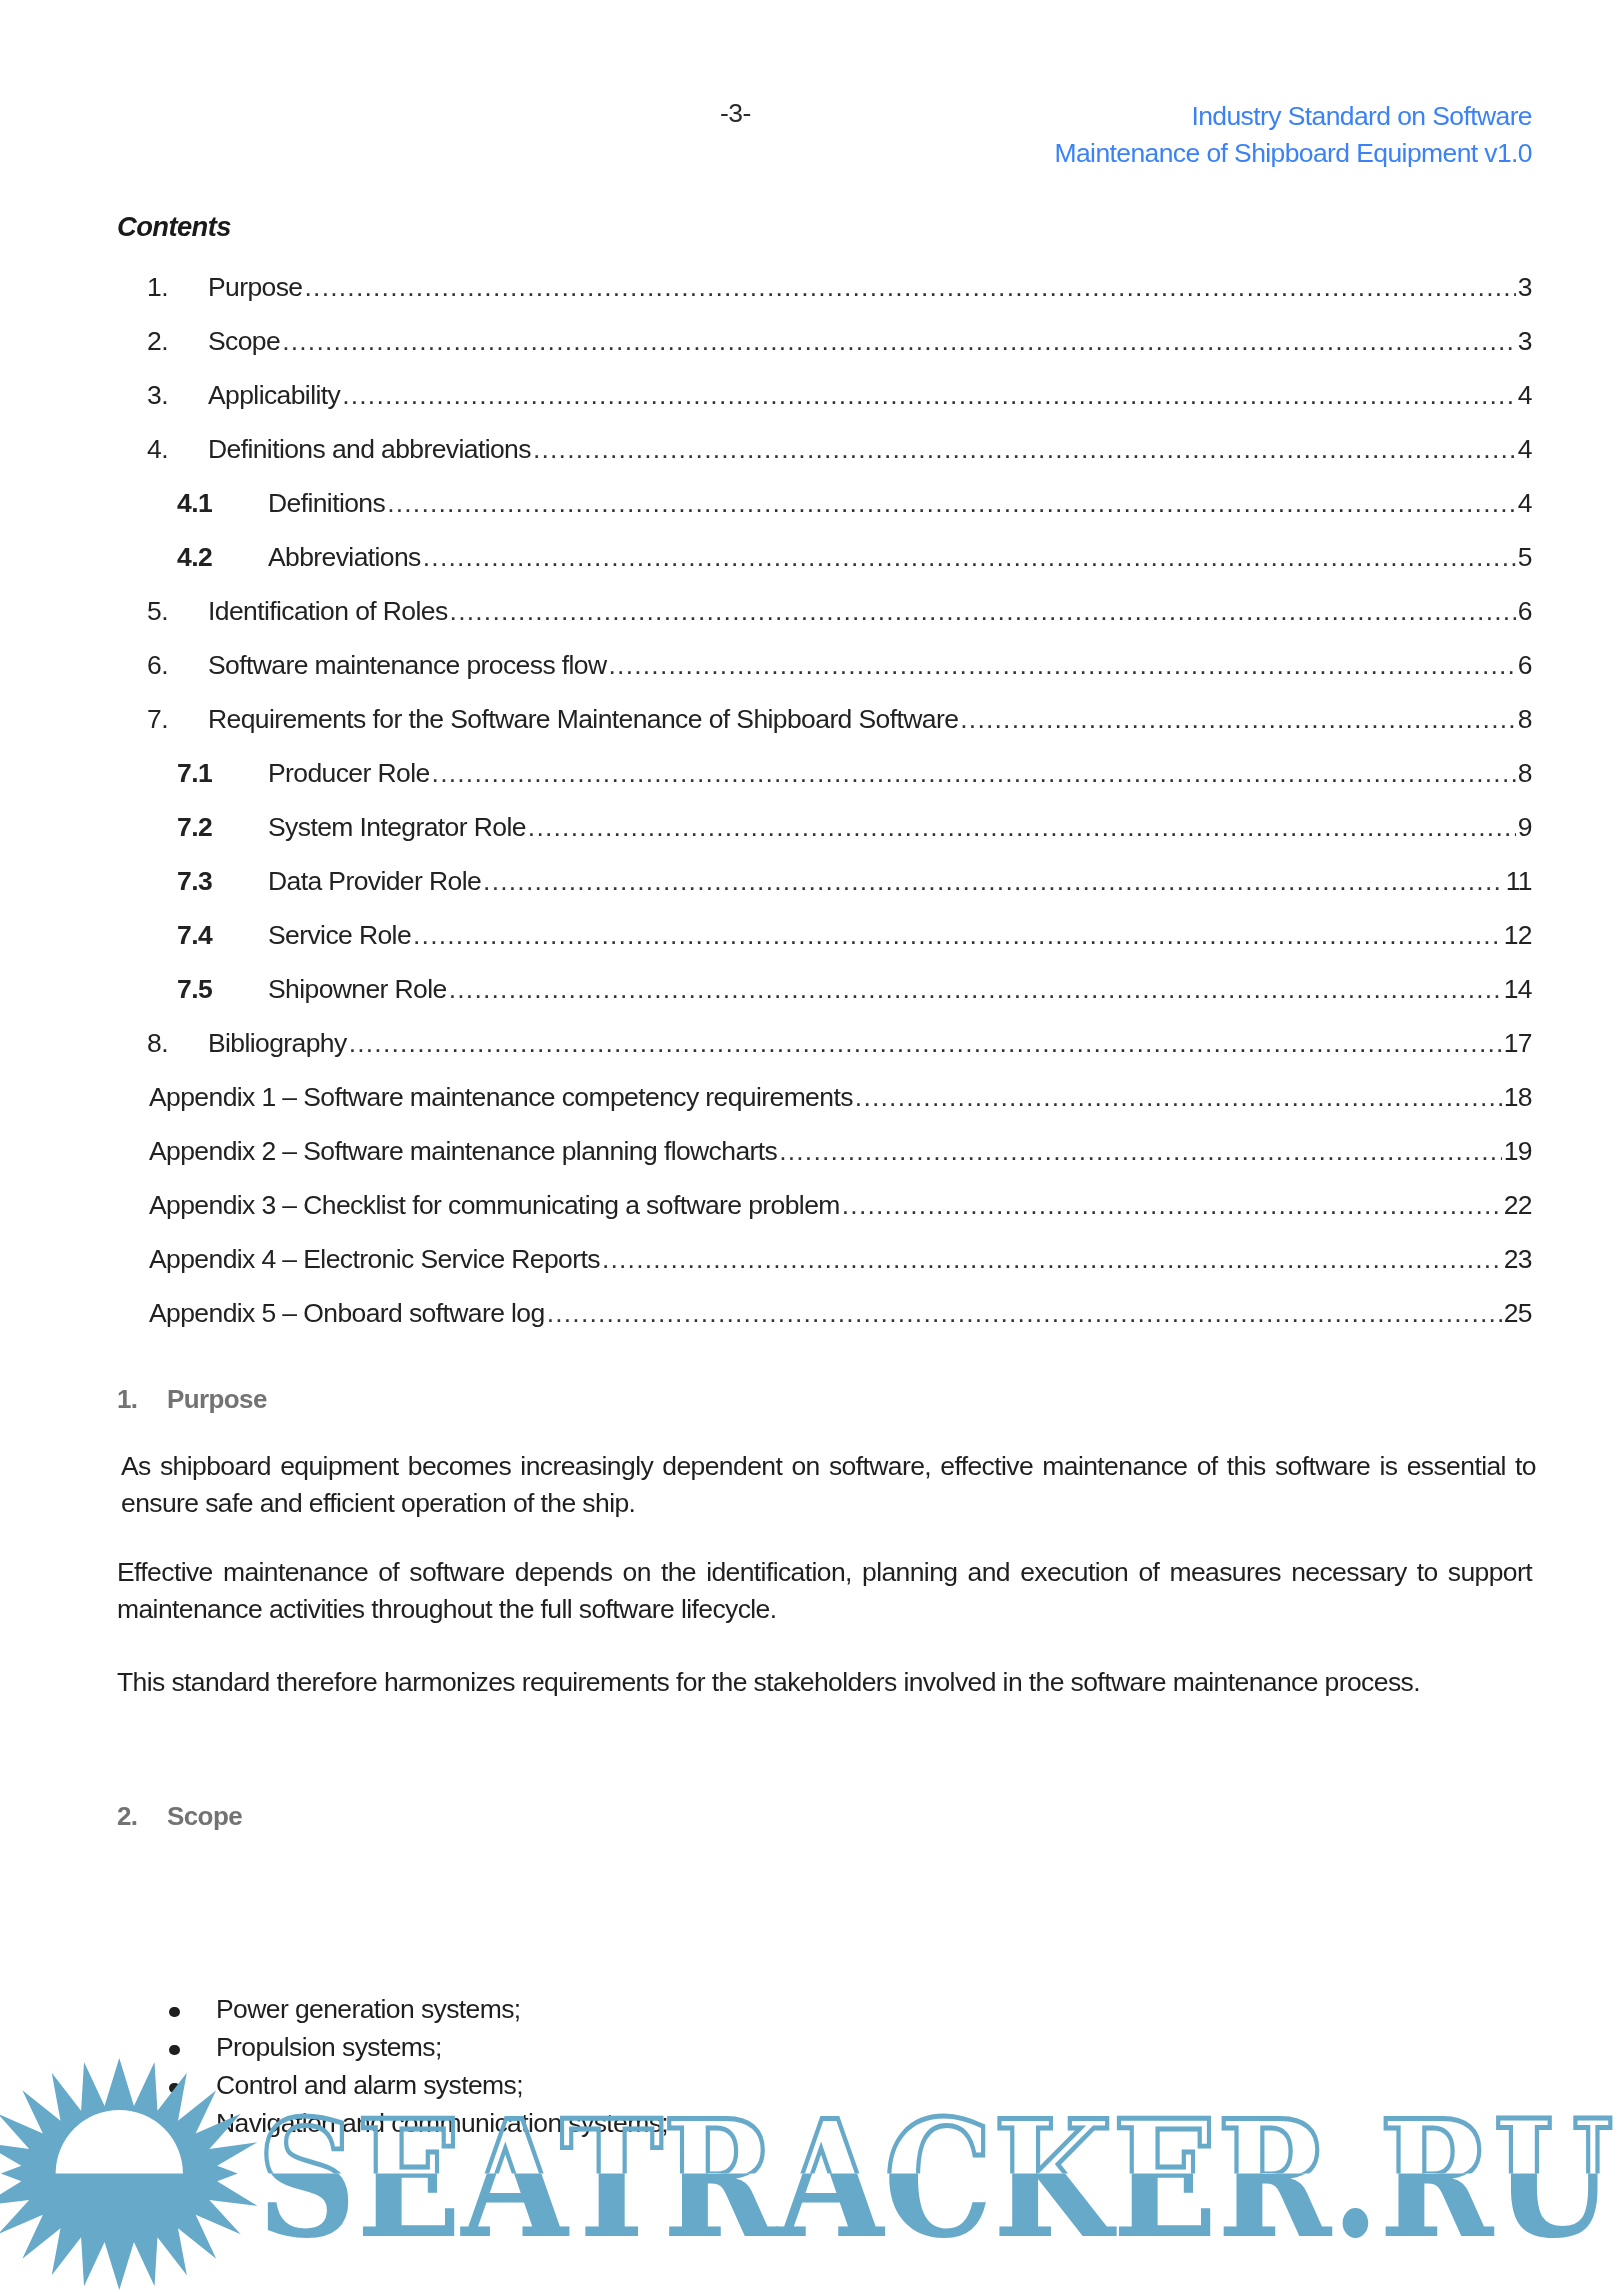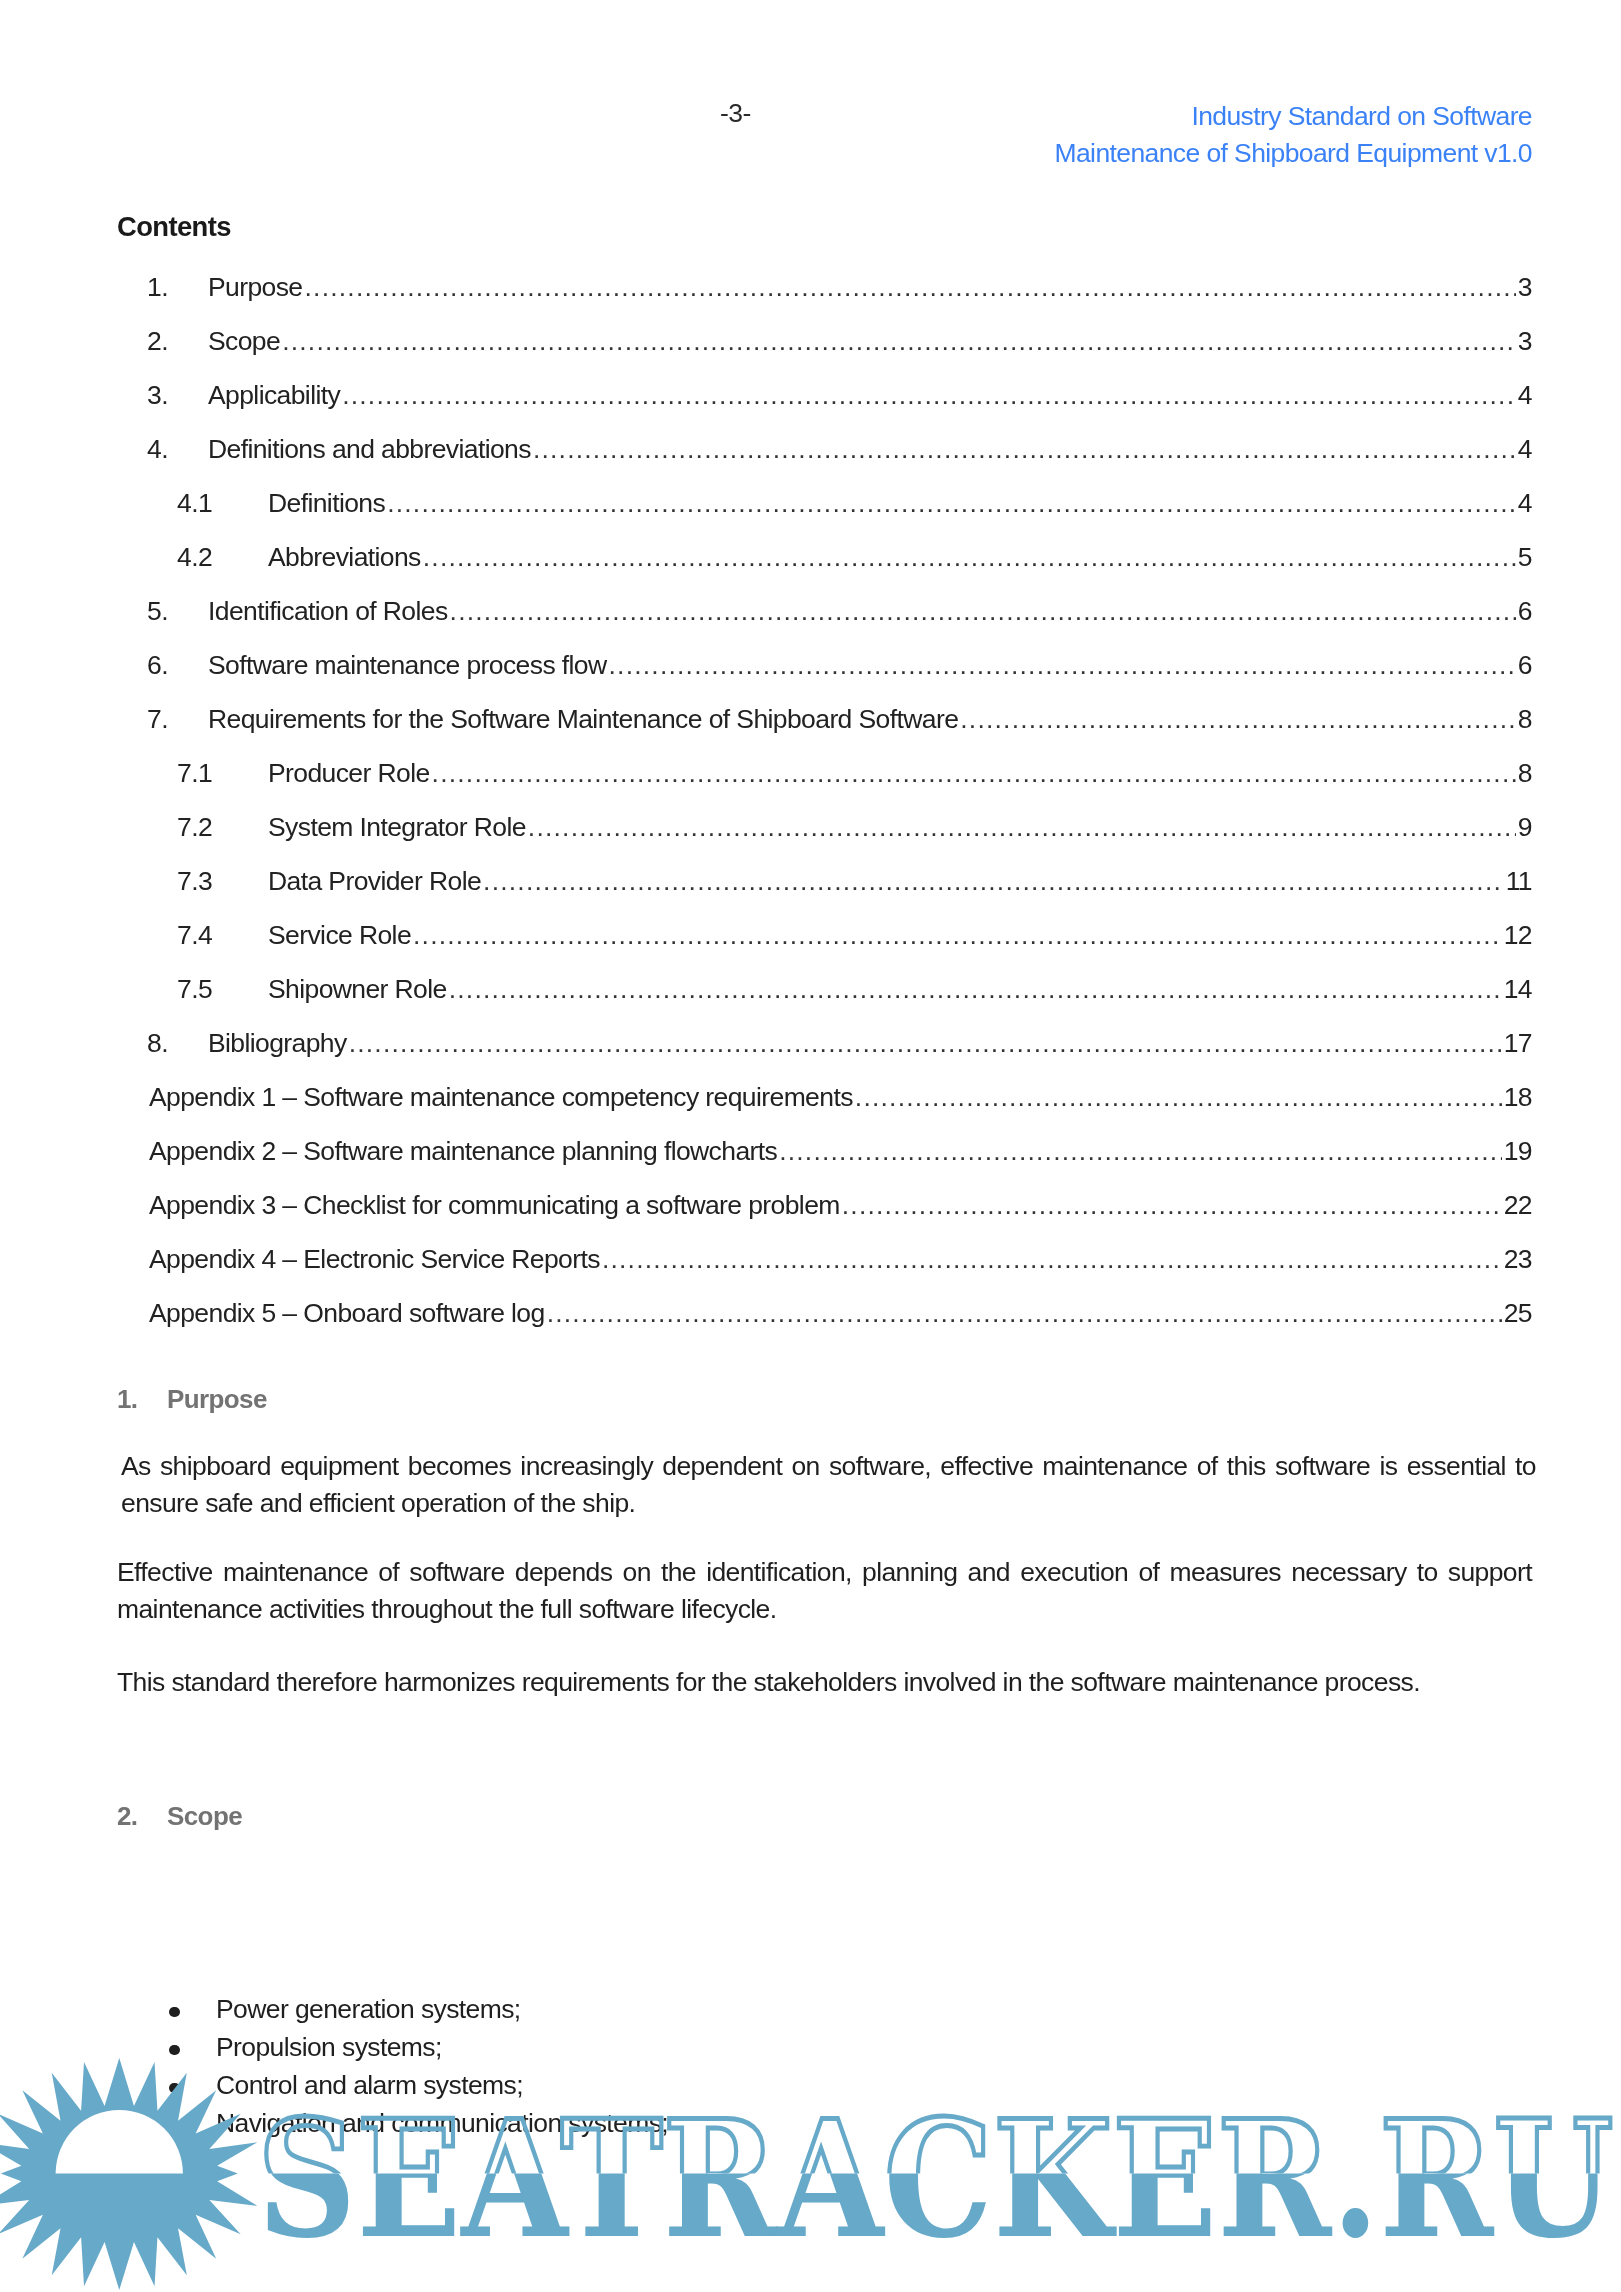--- a/index.html
+++ b/index.html
@@ -6,32 +6,32 @@
   body { width: 1621px; height: 2293px; position: relative; overflow: hidden;
          font-family: "Liberation Sans", "DejaVu Sans", sans-serif; color: #1a1a1a; }
   .page { position: absolute; left: 0; top: 0; width: 1621px; height: 2293px; }
 
   .hdr-page { position: absolute; left: 706px; top: 98px; width: 59px; text-align: center;
               font-size: 26.5px; letter-spacing: -0.5px; color: #2a2a2a; }
   .hdr-title { position: absolute; right: 89px; top: 98px; text-align: right;
                font-size: 26.5px; line-height: 37px; letter-spacing: -0.6px; color: #3b82f6; }
 
   .contents-title { position: absolute; left: 117px; top: 211px; font-size: 27.4px; font-weight: bold;
-                    letter-spacing: -0.6px; color: #1a1a1a; }
+                    letter-spacing: -0.6px; color: #1a1a1a; font-style: italic; }
 
   .toc { position: absolute; left: 0; top: 272px; width: 1621px; }
   .toc-row { position: relative; height: 54px; font-size: 26.5px; letter-spacing: -0.6px; color: #222; }
   .toc-row .num { position: absolute; top: 0; }
   .toc-row .line { position: absolute; top: 0; right: 89px; display: flex; align-items: baseline; }
   .toc-row .label { white-space: nowrap; background: #fff; padding-right: 2px; }
   .toc-row .dots { flex: 1; overflow: hidden; white-space: nowrap; color: #333; letter-spacing: 1.2px; }
   .toc-row .pg { white-space: nowrap; padding-left: 2px; }
   .lvl1 .num { left: 147px; }
   .lvl1 .line { left: 208px; }
-  .lvl2 .num { left: 177px; }
+  .lvl2 .num { left: 177px; font-weight: bold; }
   .lvl2 .line { left: 268px; }
   .app .line { left: 149px; }
 
   .h1 { position: absolute; left: 117px; font-size: 26px; font-weight: bold; letter-spacing: -0.6px; color: #737373; }
   .h1 .hn { display: inline-block; width: 50px; }
 
   .para { position: absolute; left: 117px; width: 1415px; font-size: 26.5px; line-height: 37px;
           letter-spacing: -0.6px; text-align: justify; color: #1f1f1f; }
 
   .bullets { position: absolute; left: 0; top: 1994px; margin: 0; padding: 0; list-style: none; }

